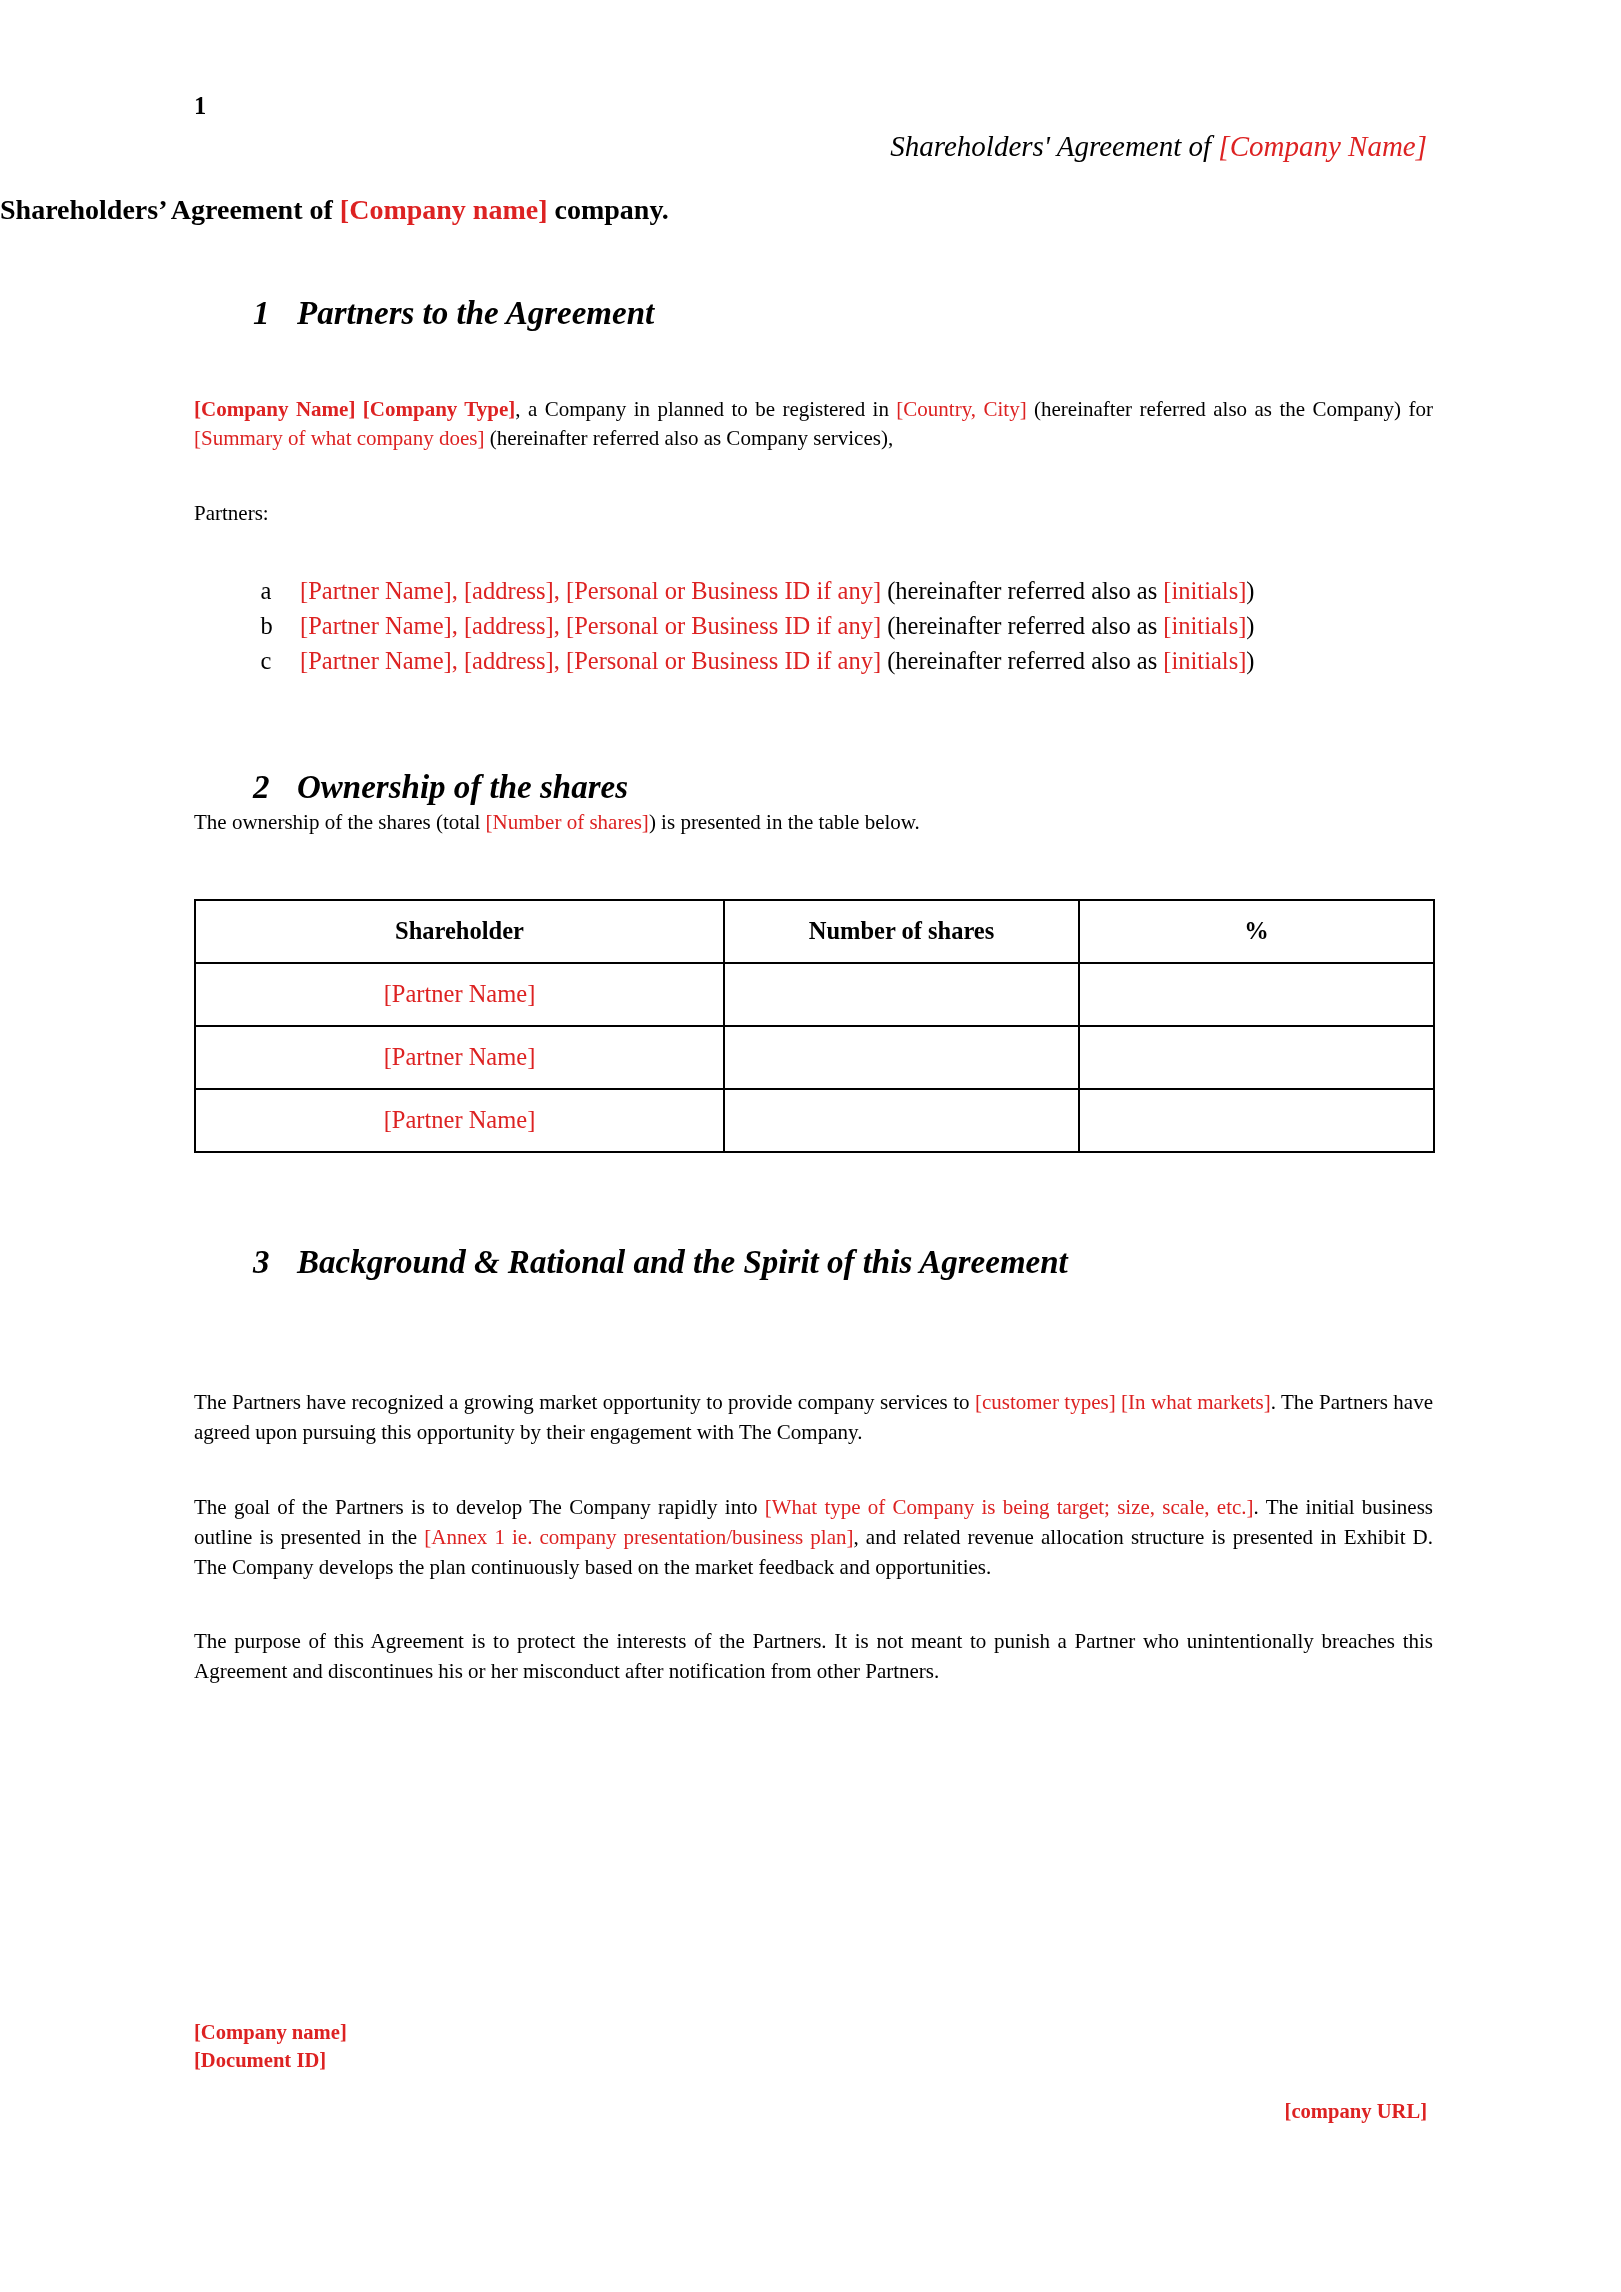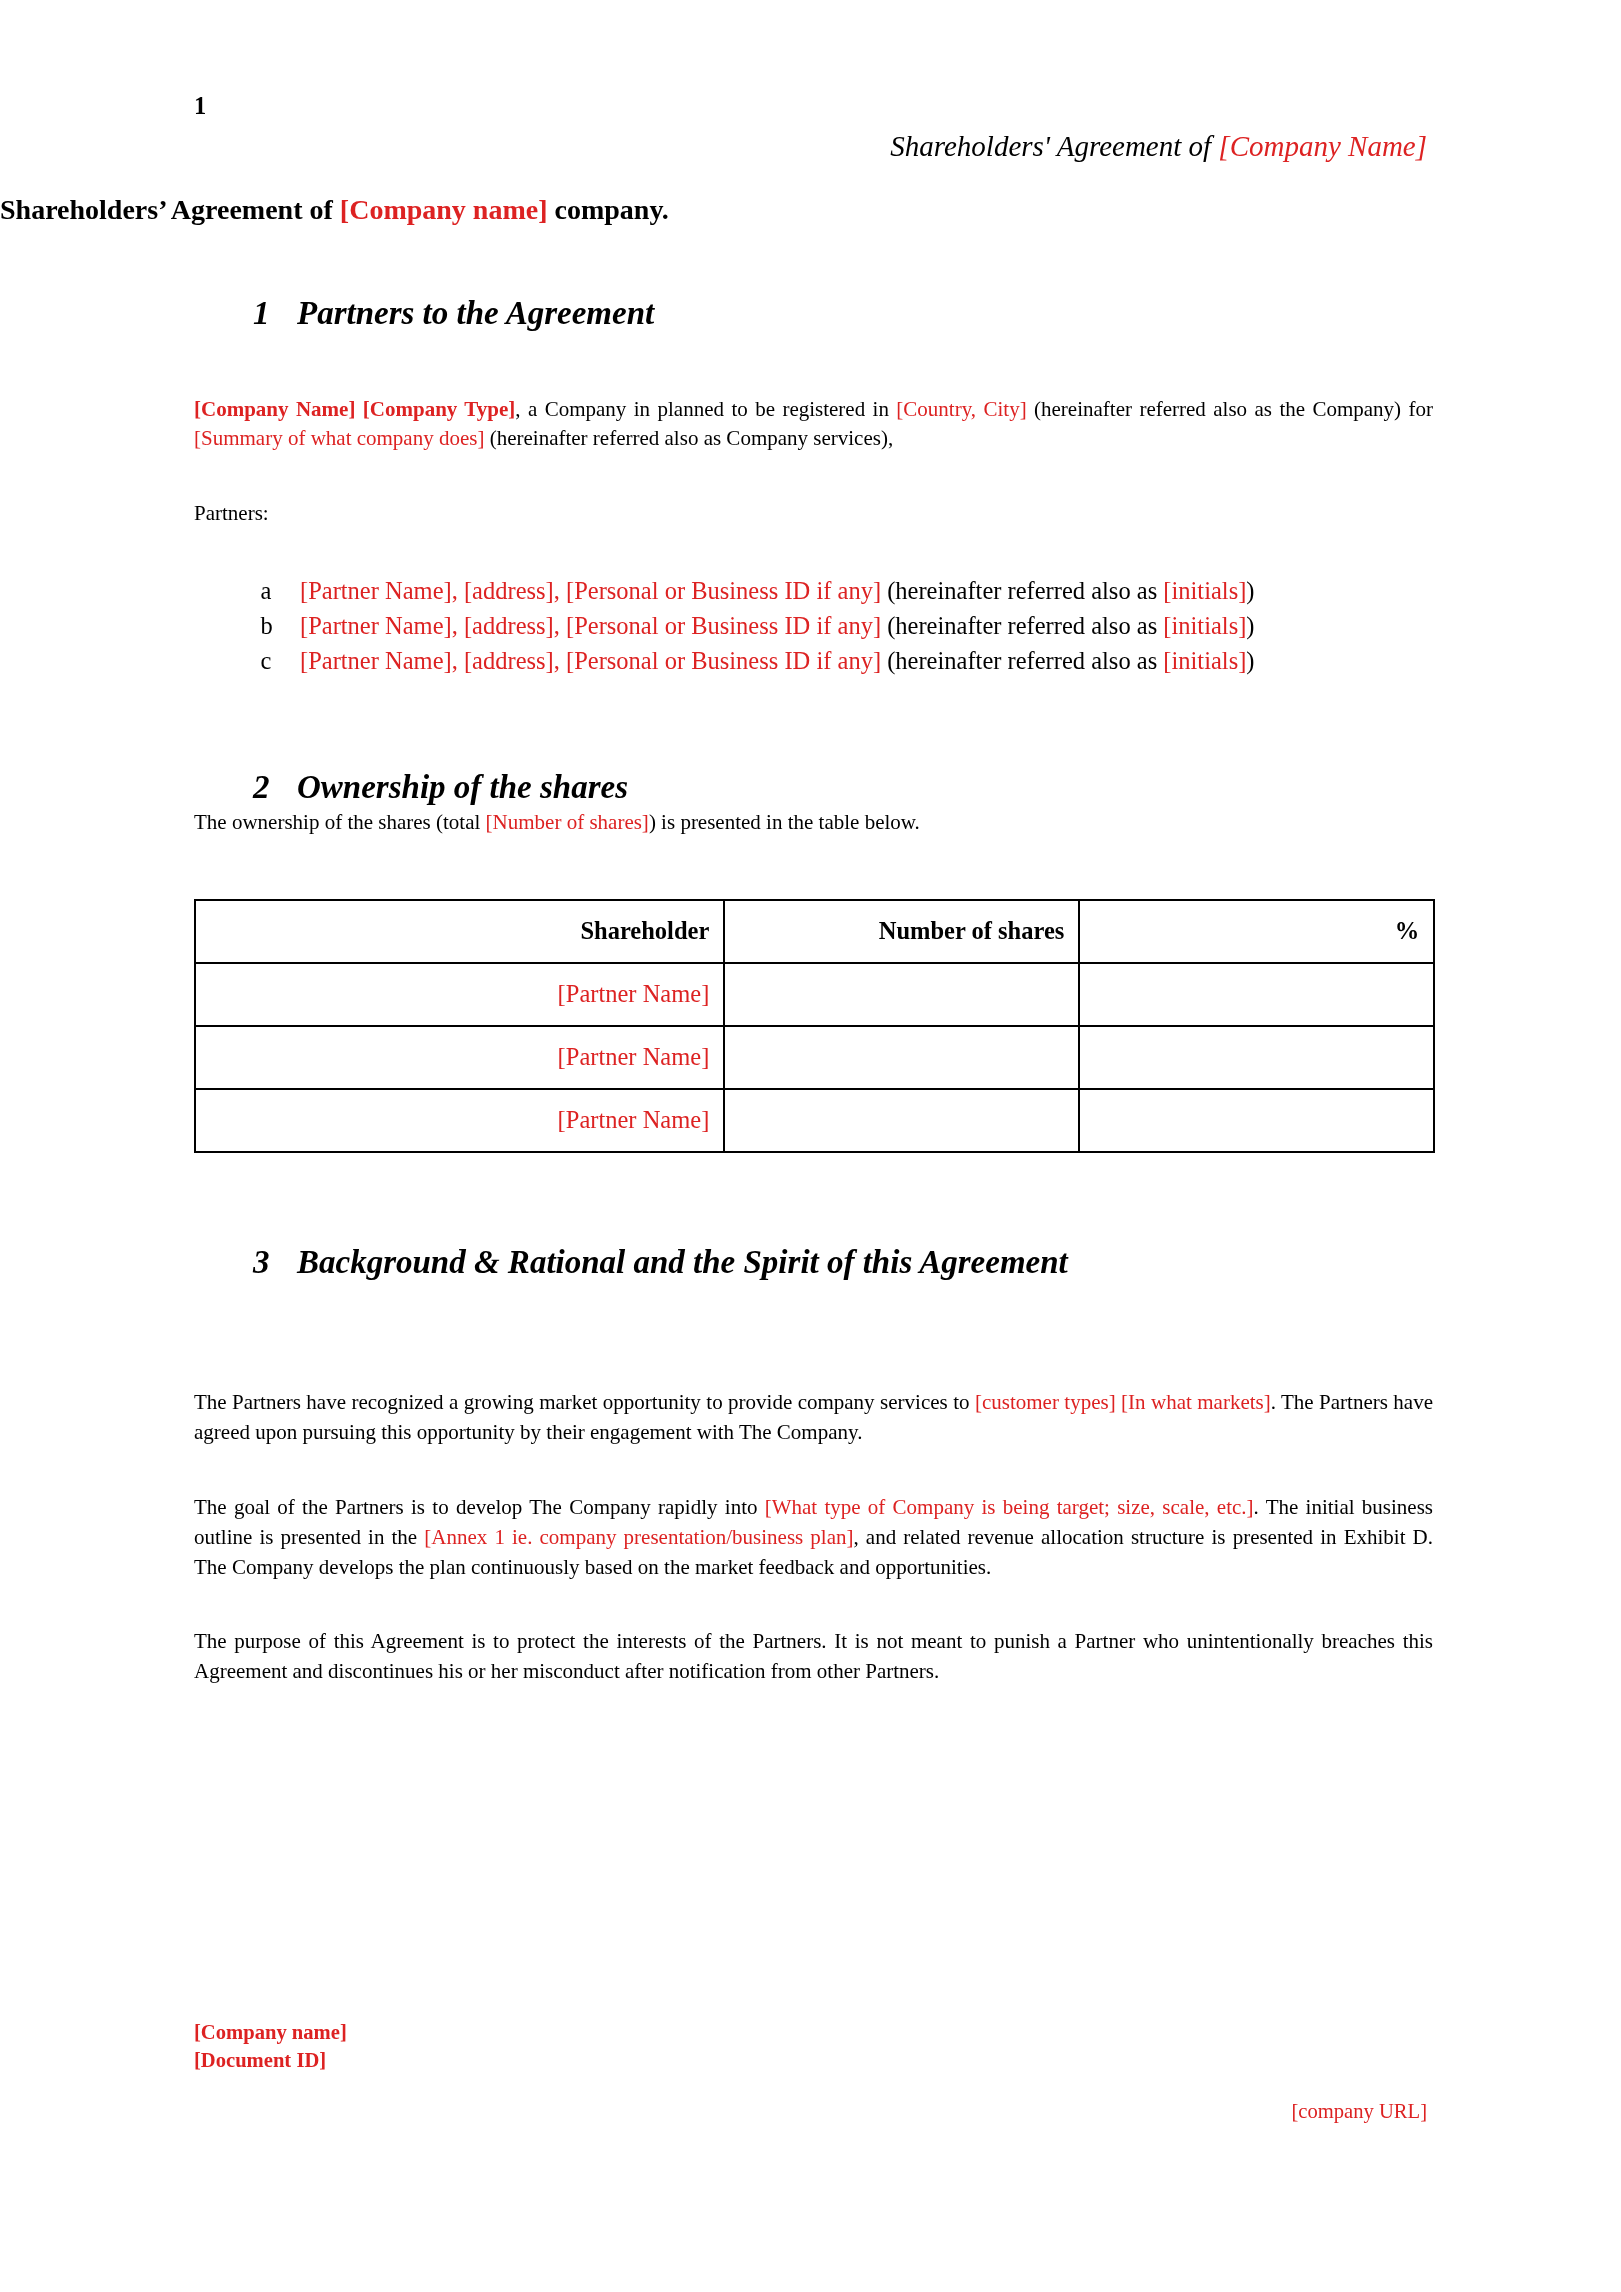--- a/index.html
+++ b/index.html
@@ -116,21 +116,21 @@
     border-collapse: collapse;
     width: 1239px;
     table-layout: fixed;
   }
   table.shares-table th,
   table.shares-table td {
     border: 2px solid #000000;
     vertical-align: middle;
     padding: 0 13.7px;
     height: 61px;
-    text-align: right;
+    text-align: center;
     font-size: 24.5px;
   }
   table.shares-table th {
     font-weight: bold;
   }
   table.shares-table td.name-cell {
     color: #DD2222;
   }
   .col-1 { width: 529px; }
   .col-2 { width: 355px; }
@@ -145,21 +145,21 @@
     font-weight: bold;
     color: #DD2222;
     line-height: 1.35;
   }
   .footer-left div { white-space: nowrap; }
   .footer-right {
     position: absolute;
     right: 194px;
     bottom: 0;
     font-size: 20.6px;
-    font-weight: normal;
+    font-weight: bold;
     color: #DD2222;
     white-space: nowrap;
   }
   .footer {
     position: absolute;
     left: 0;
     right: 0;
     top: 2019px;
     height: 127px;
   }

